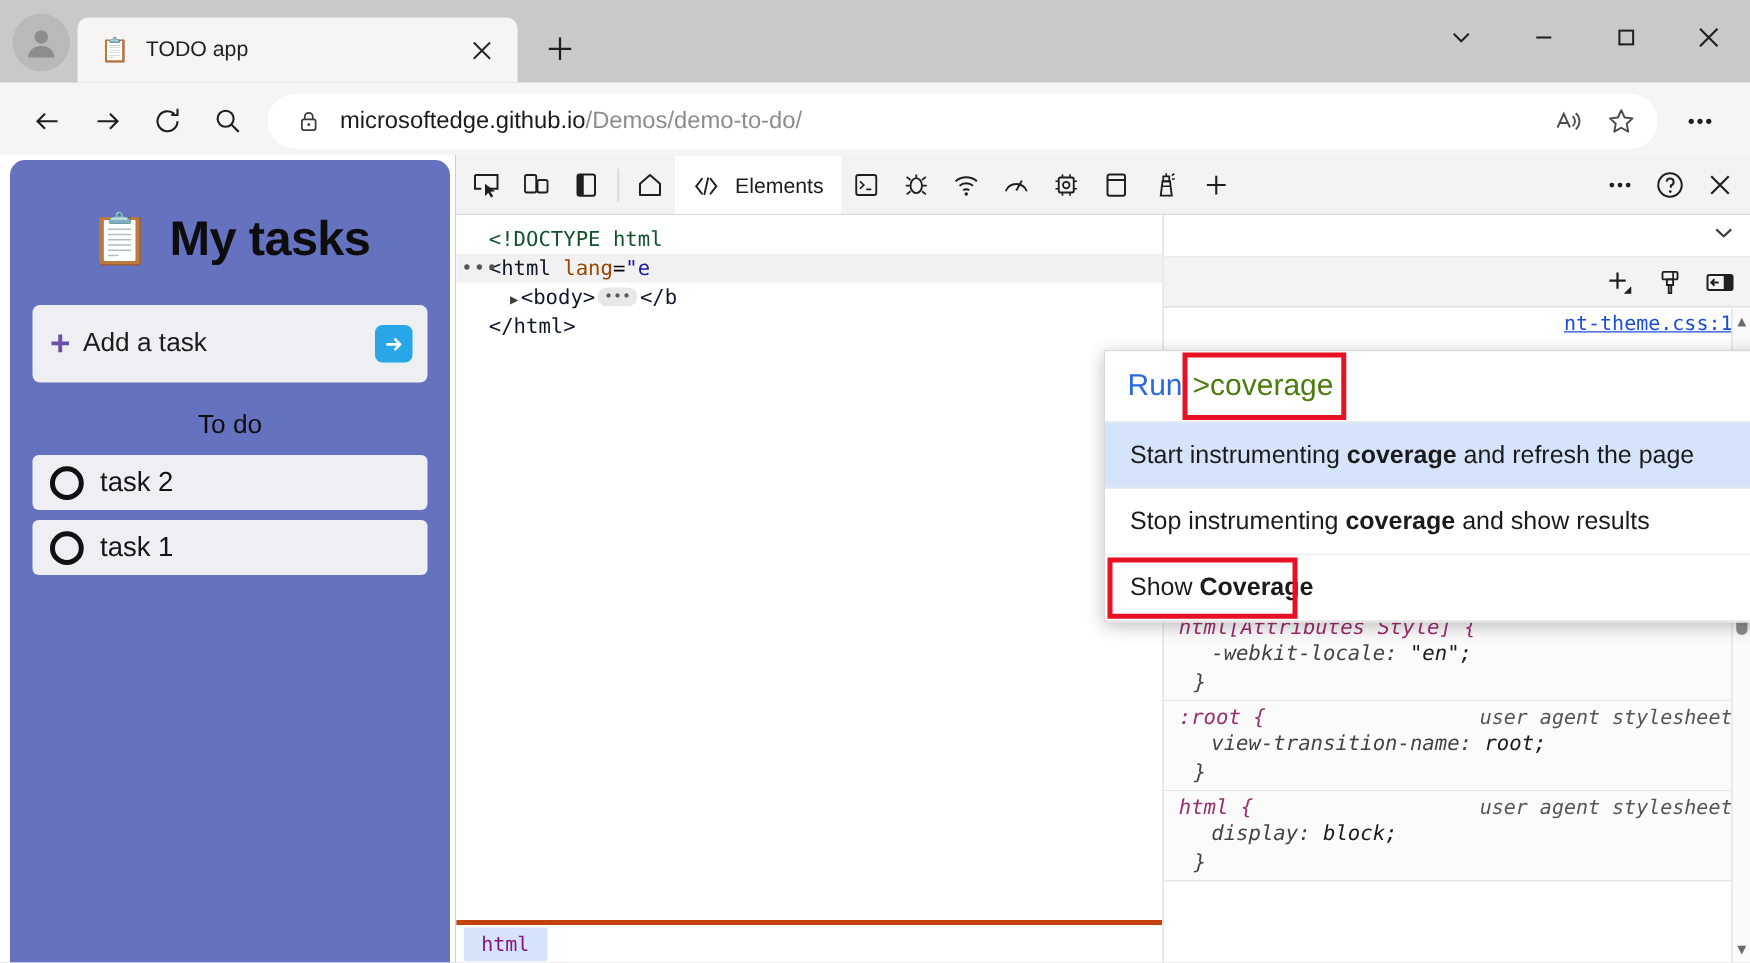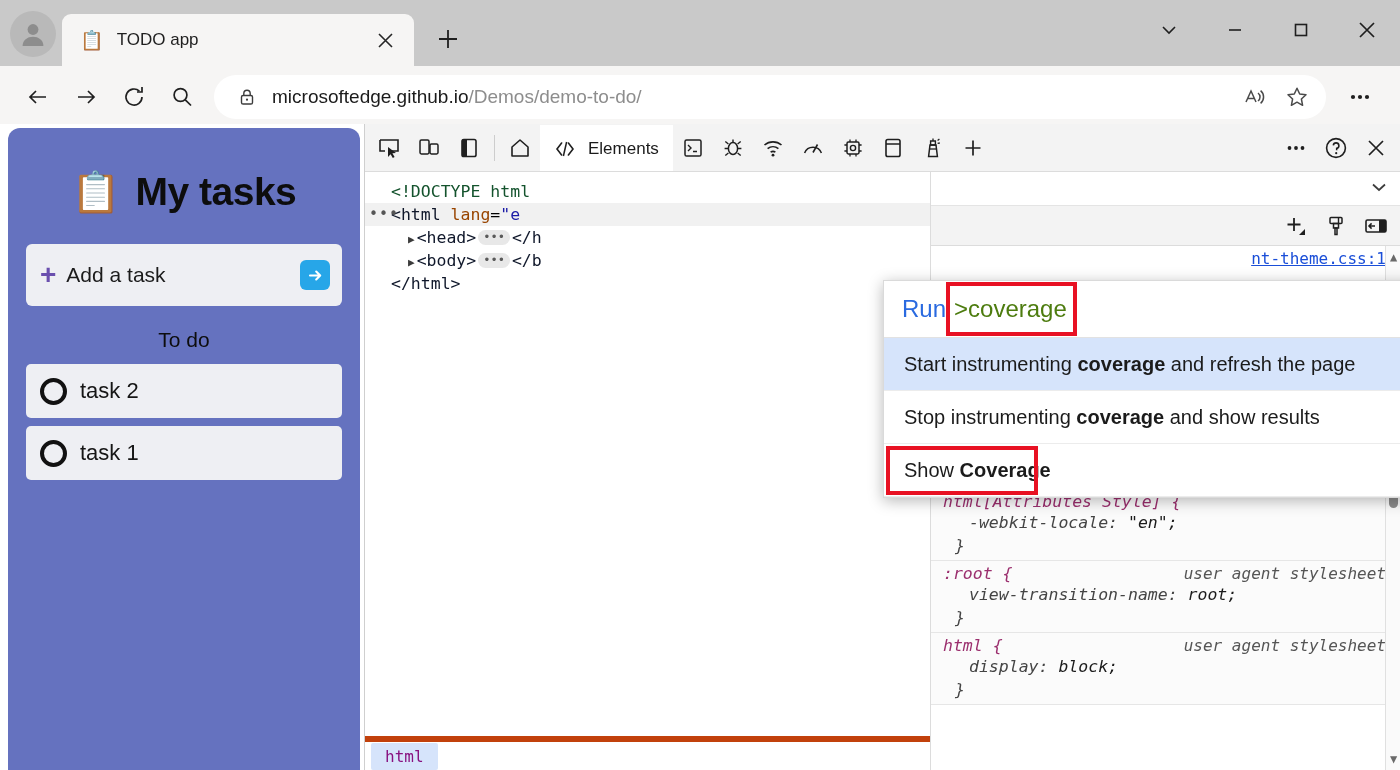--- a/index.html
+++ b/index.html
@@ -75,21 +75,21 @@
     display:flex; align-items:center; padding:0 12px 0 14px; margin-bottom:22px;
   }
   #add-plus { font-size:28px; color:#6a4fae; font-weight:bold; margin-right:10px; line-height:1; }
   #add-task-input { font-size:21px; color:#1b1b1b; flex:1; }
   #add-task-submit {
     width:30px; height:30px; background:#27a6e8; border-radius:6px;
     display:flex; align-items:center; justify-content:center; flex:none;
   }
   #todo-section-label { text-align:center; font-size:21px; color:#0d0d0d; margin-bottom:12px; }
   .task-item {
-    background:#eeeff3; border-radius:5px; height:54px;
+    background:#eeeff3; border-radius:5px; height:44px;
     display:flex; align-items:center; padding:0 14px; margin-bottom:8px;
   }
   .task-check {
     width:27px; height:27px; border:4px solid #111; border-radius:50%;
     margin-right:13px; flex:none;
   }
   .task-label { font-size:22px; color:#151515; }
 
   
   #devtools {
@@ -125,21 +125,21 @@
   .av { color:#1a1aa6; }
   .pl { color:#14532d; }
   .arrow { color:#3b3b3b; font-size:11px; margin-right:2px; }
   .ellip {
     display:inline-block; background:#e8e8e8; border-radius:8px;
     padding:0 5px; font-size:12px; color:#5a5a5a; line-height:15px;
     vertical-align:2px; margin:0 2px;
   }
   #dom-breadcrumb {
     position:absolute; left:0; bottom:0; width:100%; height:34px;
-    background:#ffffff; border-top:6px solid #c2410c; display:flex; align-items:center; padding-left:6px;
+    background:#ffffff; border-top:4px solid #c2410c; display:flex; align-items:center; padding-left:6px;
   }
   .crumb {
     background:#d6e4fb; color:#881280; font-size:16px;
     font-family:"DejaVu Sans Mono", monospace; padding:4px 14px; border-radius:2px;
   }
 
   
   #styles-pane {
     flex:1; background:#ffffff; border-left:1px solid #dcdcdc;
     display:flex; flex-direction:column; min-width:0; position:relative;
@@ -452,21 +452,20 @@
           </div>
         </div>
       </div>
 
       <div id="dt-body">
 
         <div id="dom-pane">
           <div id="dom-lines">
               <div class="dom-line" style="padding-left: 26px;"><span><span class="pl">&lt;!DOCTYPE html</span></span></div>
               <div class="dom-line sel" style="padding-left: 26px;"><span class="dots-gutter">•••</span><span><span class="tg">&lt;html</span> <span class="at">lang</span>=<span class="av">"e</span></span></div>
-              <div class="dom-line" style="padding-left: 43px;"><span><span class="arrow">▶</span><span class="tg">&lt;head&gt;</span><span class="ellip">•••</span><span class="tg">&lt;/h</span></span></div>
               <div class="dom-line" style="padding-left: 43px;"><span><span class="arrow">▶</span><span class="tg">&lt;body&gt;</span><span class="ellip">•••</span><span class="tg">&lt;/b</span></span></div>
               <div class="dom-line" style="padding-left: 26px;"><span><span class="tg">&lt;/html&gt;</span></span></div>
             </div>
           <div id="dom-breadcrumb">
             <span class="crumb">html</span>
           </div>
         </div>
 
         <div id="styles-pane">
           <div id="styles-filterbar">

